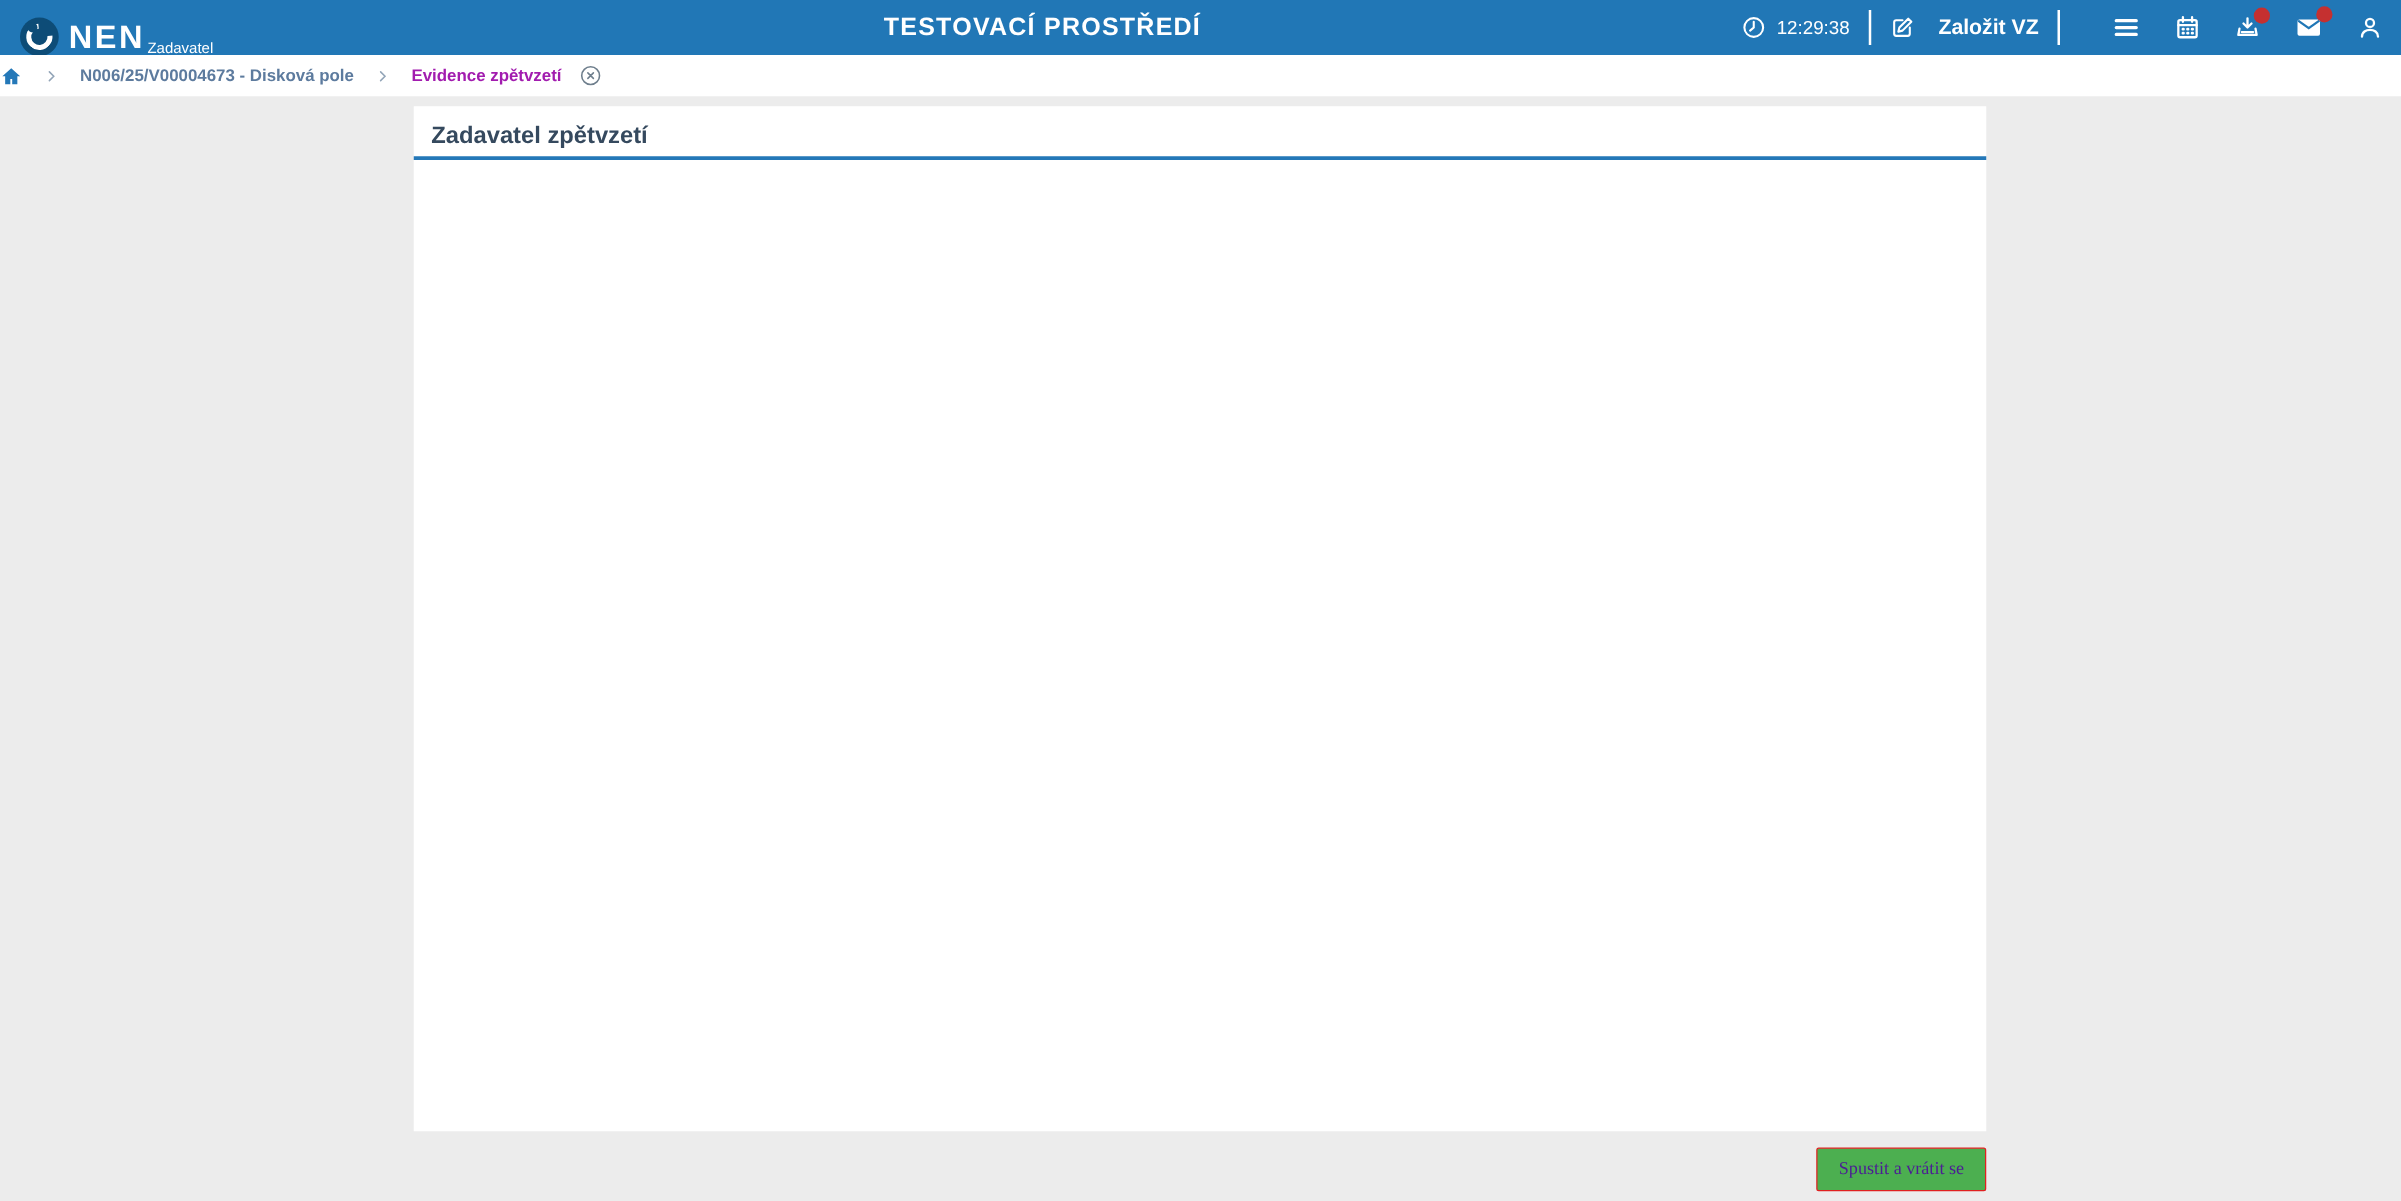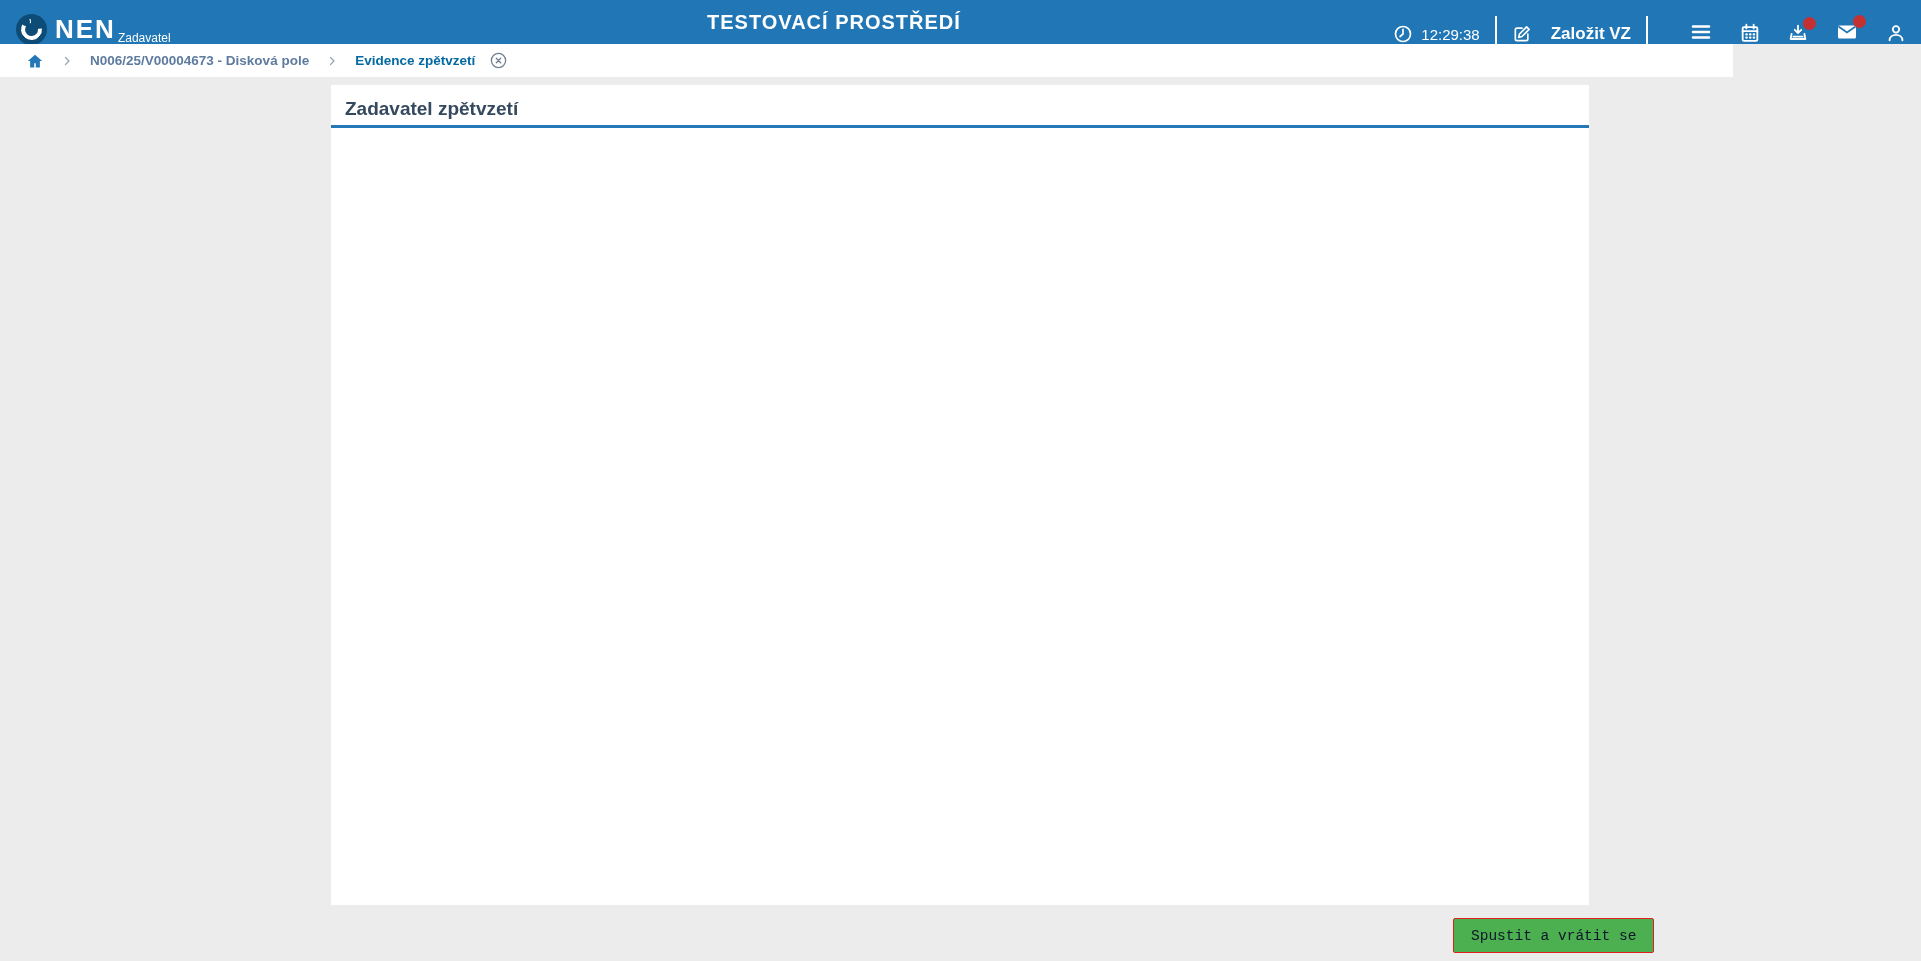--- a/index.html
+++ b/index.html
@@ -10,35 +10,35 @@
   
   .topbar { position:absolute; left:0; top:0; width:1921px; height:44px; background:#2177b6; color:#fff; }
   .brand { position:absolute; left:16px; top:0; height:58px; display:flex; align-items:center; cursor:pointer; }
   .logo-circle { width:31px; height:31px; border-radius:50%; background:#0d4c77; position:relative; flex:0 0 auto; }
   .logo-circle::before { content:""; position:absolute; inset:5px; border-radius:50%; border:4px solid #fff; border-top-color:transparent; transform:rotate(40deg); }
   .logo-circle::after { content:""; position:absolute; left:6px; top:4px; width:8px; height:8px; border-radius:50%; background:#0d4c77; }
   .brand-text { display:flex; align-items:flex-end; margin-left:8px; }
   .brand-name { font-size:26px; font-weight:bold; letter-spacing:2px; line-height:30px; }
   .brand-sub { font-size:12px; margin-left:2px; margin-bottom:-1px; font-weight:normal; }
   .env-title { position:absolute; left:707px; top:0; line-height:44px; font-size:20px; font-weight:bold; letter-spacing:1px; }
-  .tb-right { position:absolute; right:14px; top:0; height:44px; display:flex; align-items:flex-end; }
+  .tb-right { position:absolute; right:14px; top:0; height:44px; display:flex; align-items:center; }
   .tb-clock { display:flex; align-items:center; gap:8px; font-size:15px; }
   .tb-divider { width:2px; height:28px; background:#ffffff; margin:0 15px; }
   .tb-btn { background:transparent; border:none; color:#fff; cursor:pointer; display:flex; align-items:center; padding:0; }
   .tb-create { gap:19px; font-size:17px; font-weight:bold; font-family:"Liberation Sans", sans-serif; }
   .tb-icon-btn { position:relative; margin-left:26px; }
   .tb-icon-btn:first-of-type { margin-left:0; }
   .badge { position:absolute; top:-5px; right:-7px; width:13px; height:13px; border-radius:50%; background:#c53030; }
 
   
-  .breadcrumb { position:absolute; left:0; top:44px; width:1733px; height:33px; background:#ffffff; display:flex; align-items:center; padding-left:26px; }
+  .breadcrumb { position:absolute; left:0; top:44px; width:1921px; height:33px; background:#ffffff; display:flex; align-items:center; }
   .bc-home { background:none; border:none; cursor:pointer; display:flex; align-items:center; }
   .bc-chevron { margin:0 17px; display:flex; align-items:center; }
   .bc-link { font-size:13.5px; font-weight:bold; color:#5d7b9e; text-decoration:none; cursor:pointer; }
-  .bc-current { font-size:13.5px; font-weight:bold; color:#0369a1; }
+  .bc-current { font-size:13.5px; font-weight:bold; color:#a21caf; }
   .bc-close { background:none; border:none; cursor:pointer; margin-left:14px; display:flex; align-items:center; }
 
   
   .panel { position:absolute; left:331px; top:85px; width:1258px; height:820px; background:#ffffff; }
   .panel-heading { position:absolute; left:14px; top:13px; font-size:19px; font-weight:bold; color:#35495e; }
   .heading-rule { position:absolute; left:0; top:40px; width:1258px; height:3px; background:#2478b8; }
 
   .form-row { position:absolute; left:0; height:24px; display:flex; align-items:center; }
   .row-1 { top:68px; }
   .row-2 { top:108px; }
@@ -47,21 +47,21 @@
   .req-star { color:#e02e2e; margin-right:3px; }
   .input-cell { margin-left:10px; position:relative; width:437px; height:24px; }
   .dt-input { width:437px; height:24px; border:1px solid #d9d9d9; border-radius:4px; background:#ffffff;
               font-family:"Liberation Sans", sans-serif; font-size:13px; padding:0 28px 0 8px; color:#333; }
   .dt-input.required { background:#fcf7d4; border-color:#ded494; }
   .cal-btn { position:absolute; left:50%; top:50%; transform:translate(-50%,-50%); width:20px; height:20px;
              background:#c3ddf3; border:none; border-radius:3px; cursor:pointer; display:flex; align-items:center; justify-content:center; padding:0; }
 
   
   .submit-btn { position:absolute; left:1453px; top:918px; height:35px; padding:0 17px;
-                background:#4caf50; color:#0f172a; font-size:14.5px; font-family:Liberation Mono, monospace;
+                background:#4caf50; color:#4c1d95; font-size:14.5px; font-family:Liberation Serif, serif;
                 border:1px solid #e02020; border-radius:2px; cursor:pointer; }
 </style>
 </head>
 <body>
 
 <div class="screen">
 
   <header class="topbar">
     <div class="brand">
       <div class="logo-circle"></div>

